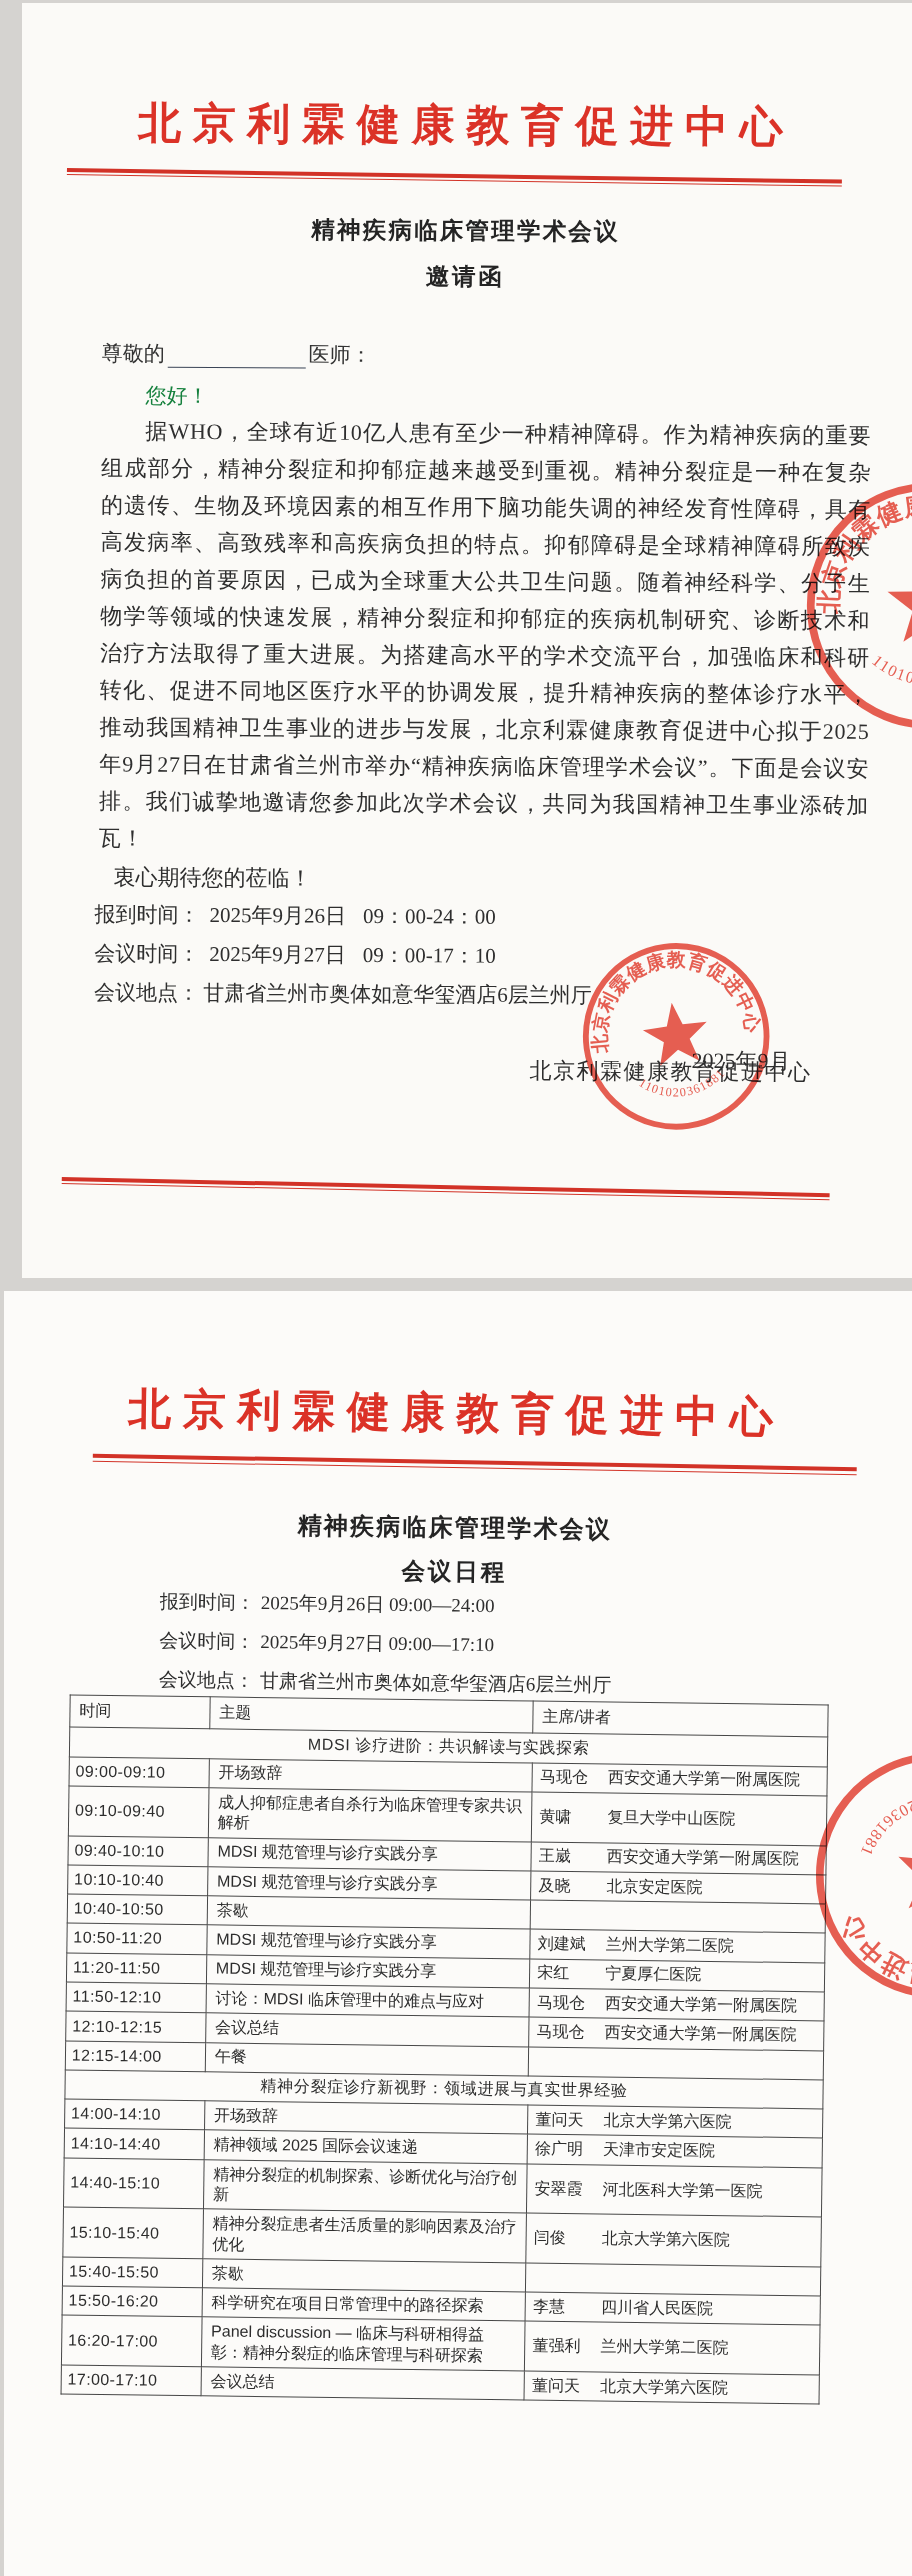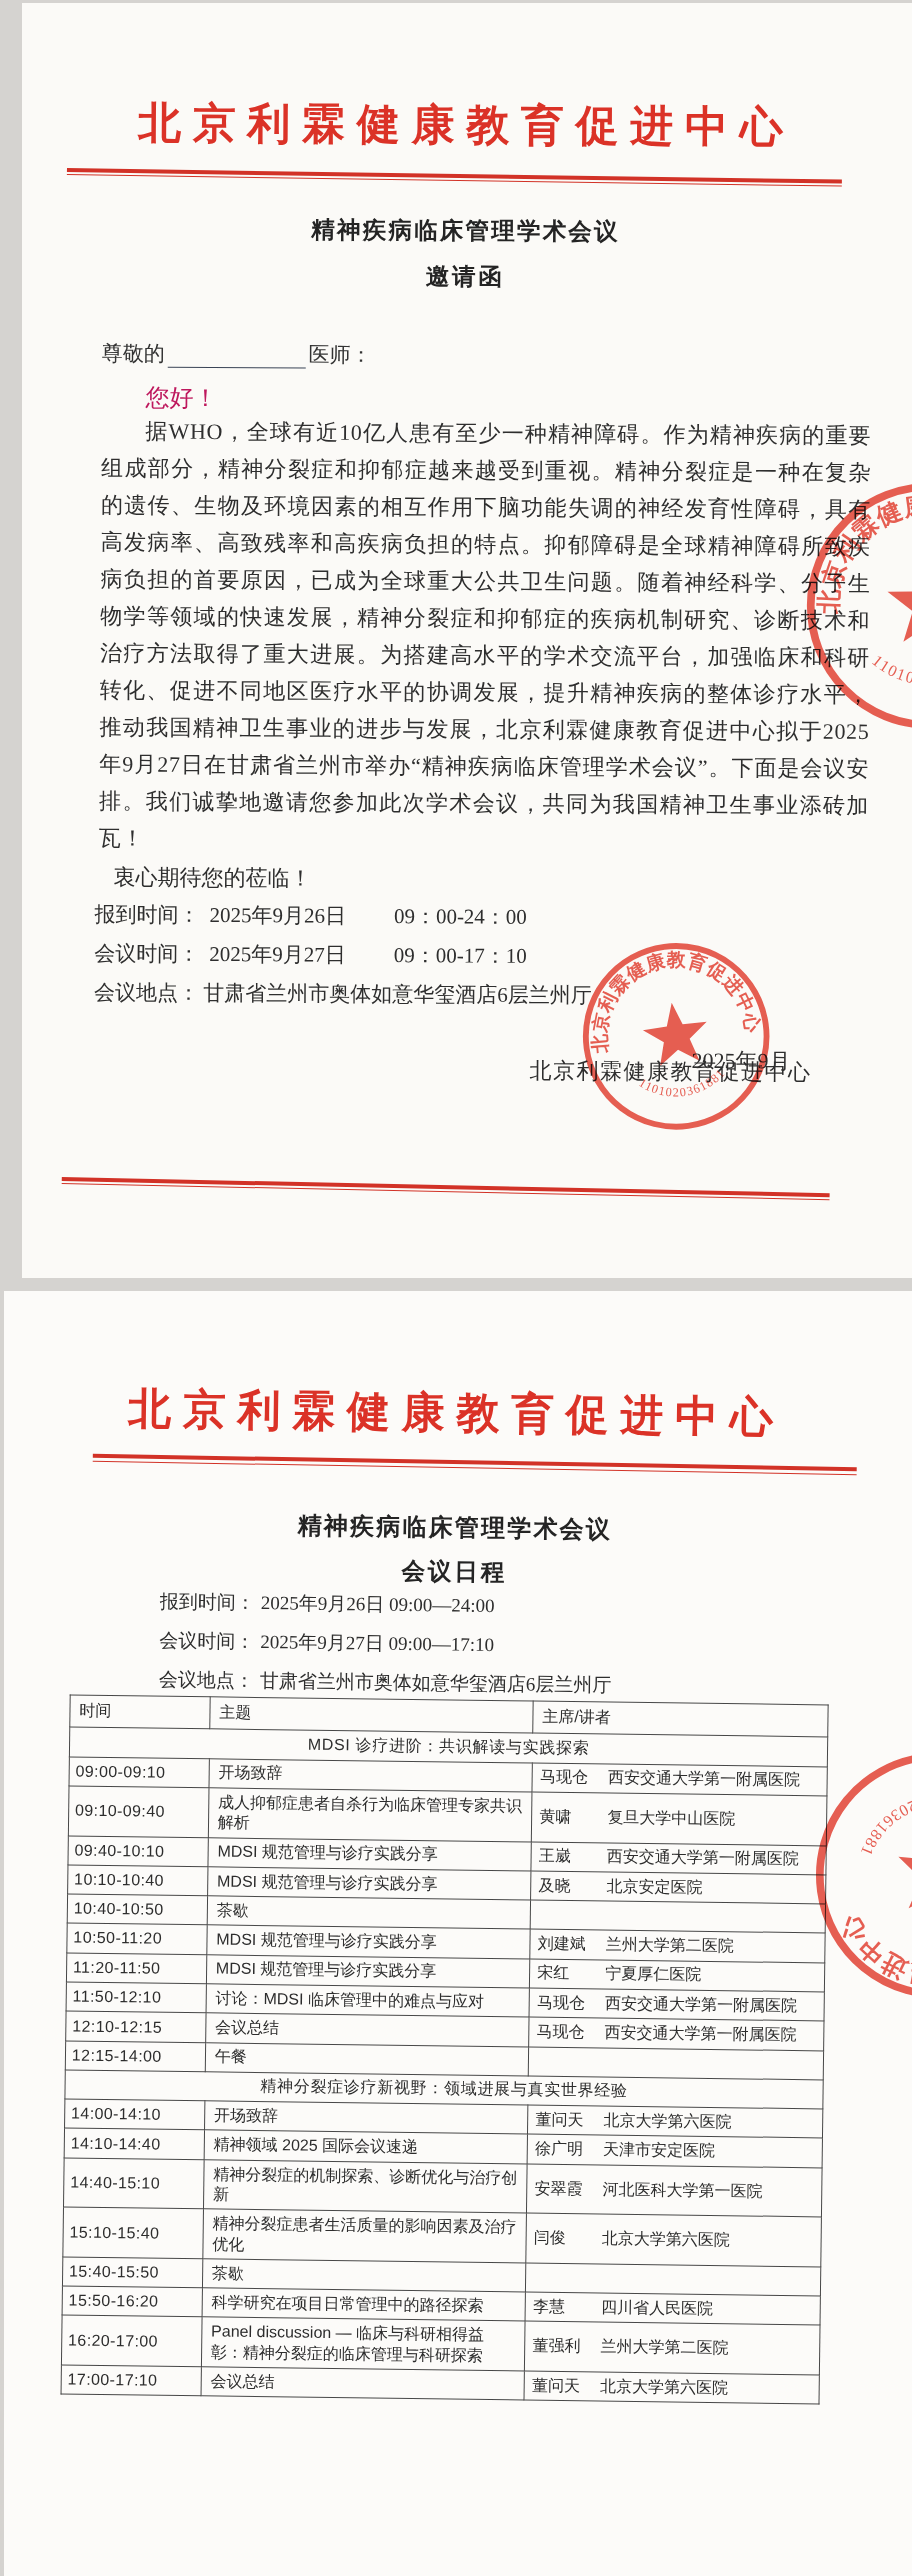--- a/index.html
+++ b/index.html
@@ -27,31 +27,31 @@
   .rule .thin{height:1.5px;background:#d23227;margin-top:2.2px;}
 
   .doc-title{position:absolute;width:100%;text-align:center;font-weight:bold;
     font-size:23.5px;letter-spacing:2.2px;color:#242424;}
   .doc-subtitle{position:absolute;width:100%;text-align:center;font-weight:bold;
     font-size:23.5px;letter-spacing:2.9px;color:#242424;}
 
   .salutation{position:absolute;font-size:21px;color:#333;}
   .blank-line{display:inline-block;width:138px;border-bottom:1.5px solid #3a4456;
     height:22px;vertical-align:bottom;margin:0 2.9px;}
-  .greeting{position:absolute;font-size:24px;color:#be185d;}
+  .greeting{position:absolute;font-size:21px;color:#15803d;}
 
   .body-par{
     position:absolute;font-size:22px;line-height:37px;letter-spacing:0.7px;
     text-align:justify;text-indent:2em;color:#2e2e2e;
   }
   .closing{position:absolute;font-size:22px;color:#2e2e2e;}
 
   .info-line{position:absolute;font-size:21px;color:#2e2e2e;display:flex;white-space:nowrap;}
   .info-line .date{margin-left:10px;}
-  .info-line .time{margin-left:48px;}
+  .info-line .time{margin-left:17px;}
   .info-line .value{margin-left:4.4px;}
 
   .sig-org{position:absolute;font-size:22px;letter-spacing:1.5px;color:#2e2e2e;white-space:nowrap;}
   .sig-date{position:absolute;font-size:22px;color:#2e2e2e;white-space:nowrap;}
 
   .seal{position:absolute;mix-blend-mode:multiply;opacity:.88;pointer-events:none;}
 
   
   .info-line2{position:absolute;font-size:19px;color:#2e2e2e;display:flex;white-space:nowrap;}
   .info-line2 .value{margin-left:5.9px;}

